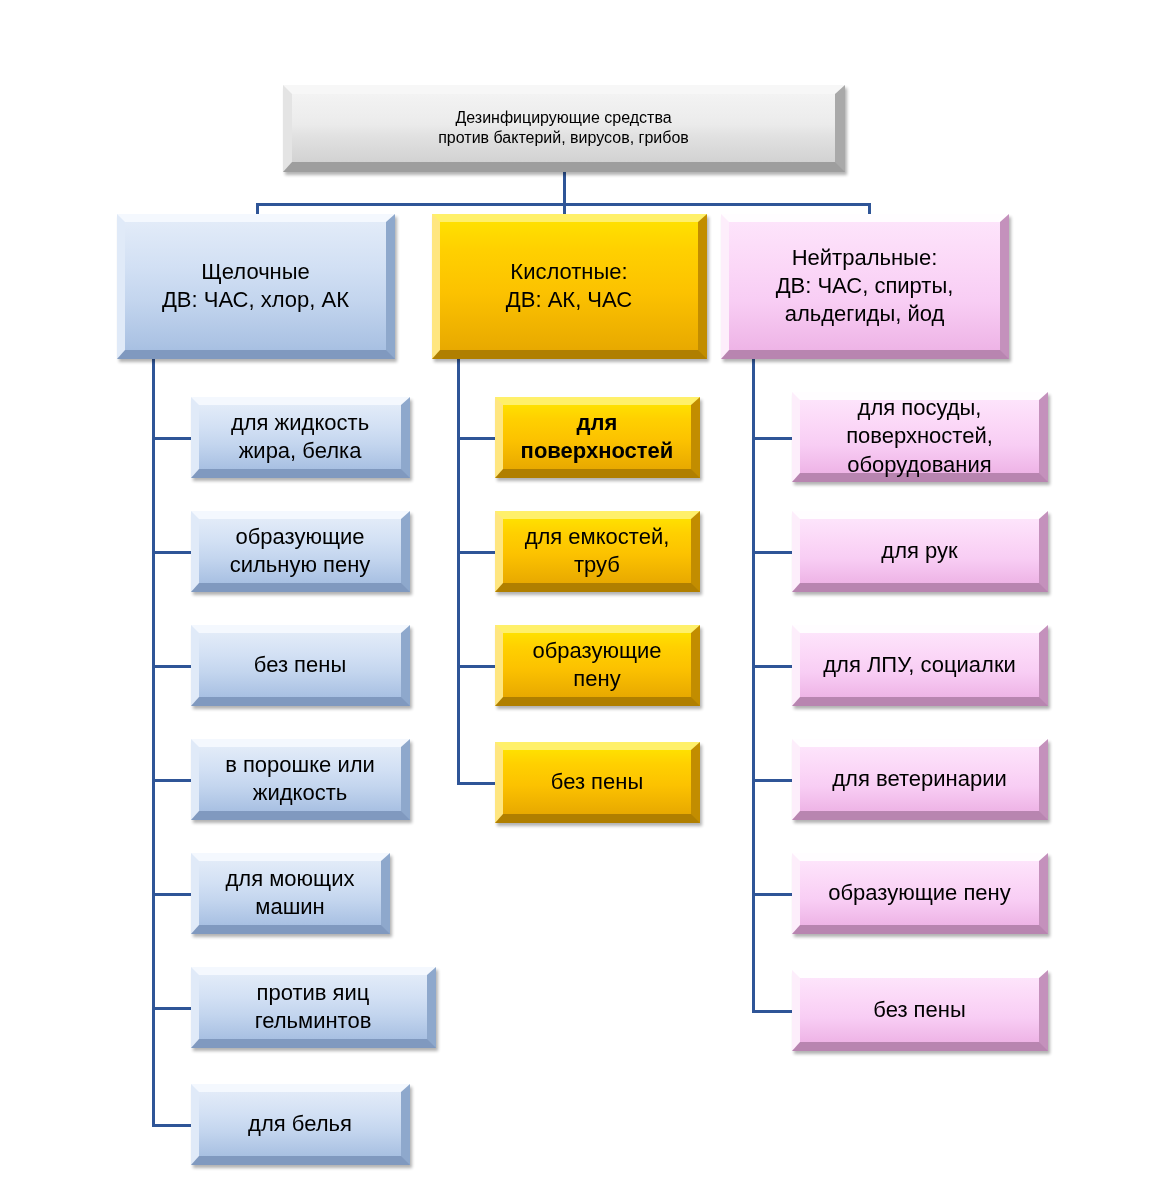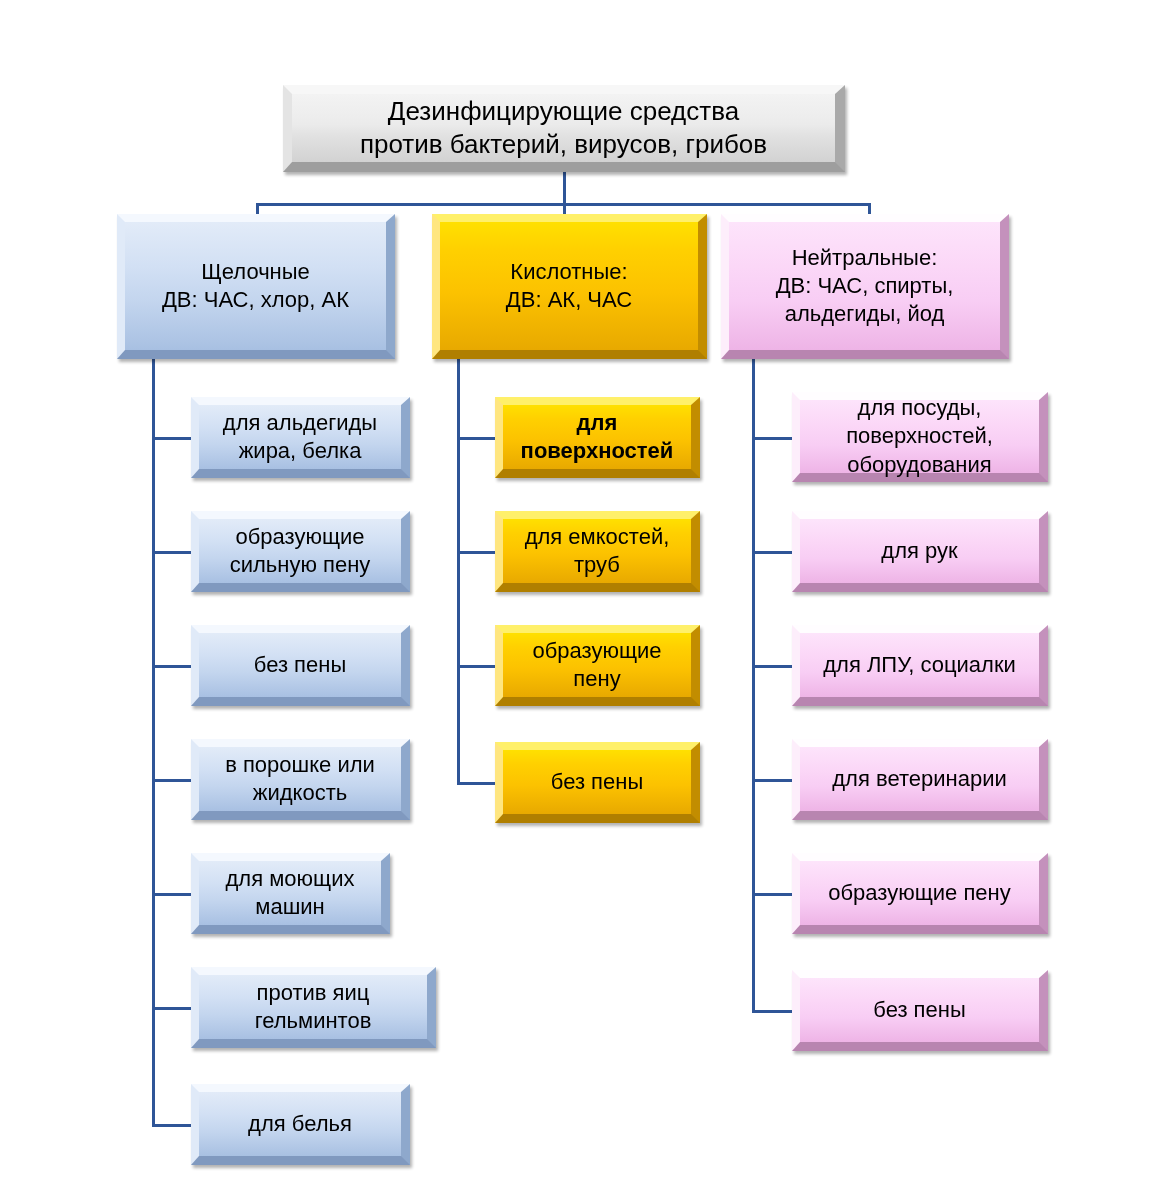--- a/index.html
+++ b/index.html
@@ -28,21 +28,21 @@
     border-style:solid;
     font-size:22px;
   }
 
   
   .n-root{
     background:linear-gradient(180deg,#f3f3f3 0%,#ebebeb 45%,#e2e2e2 60%,#d2d2d2 100%);
     border-width:9px 10px 10px 9px;
     border-color:#f7f7f7 #a9a9a9 #9e9e9e #e4e4e4;
     box-shadow:2px 3px 3px rgba(0,0,0,.30);
-    font-size:26px;
+    font-size:16px;
   }
   
   .n-blue{
     background:linear-gradient(180deg,#e2ebf8 0%,#d2e0f4 35%,#c3d5ee 62%,#a8c0e2 100%);
     border-width:8px 9px 9px 8px;
     border-color:#f4f8fe #8ea8cc #8099bf #e0eaf8;
     box-shadow:2px 3px 3px rgba(0,0,0,.30);
   }
   
   .n-yellow{
@@ -103,21 +103,21 @@
   <div class="node n-blue" style="left:117px;top:214px;width:278px;height:145px;">Щелочные
 ДВ: ЧАС, хлор, АК</div>
 
   <div class="node n-yellow" style="left:424px;top:214px;width:275px;height:145px;margin-left:8px;">Кислотные:
 ДВ: АК, ЧАС</div>
 
   <div class="node n-pink" style="left:721px;top:214px;width:288px;height:145px;">Нейтральные:
 ДВ: ЧАС, спирты,
 альдегиды, йод</div>
 
-  <div class="node n-blue" style="left:191px;top:397px;width:219px;height:81px;">для альдегиды
+  <div class="node n-blue" style="left:191px;top:397px;width:219px;height:81px;">для жидкость
 жира, белка</div>
   <div class="node n-blue" style="left:191px;top:511px;width:219px;height:81px;">образующие
 сильную пену</div>
   <div class="node n-blue" style="left:191px;top:625px;width:219px;height:81px;">без пены</div>
   <div class="node n-blue" style="left:191px;top:739px;width:219px;height:81px;">в порошке или
 жидкость</div>
   <div class="node n-blue" style="left:191px;top:853px;width:199px;height:81px;">для моющих
 машин</div>
   <div class="node n-blue" style="left:191px;top:967px;width:245px;height:81px;">против яиц
 гельминтов</div>

